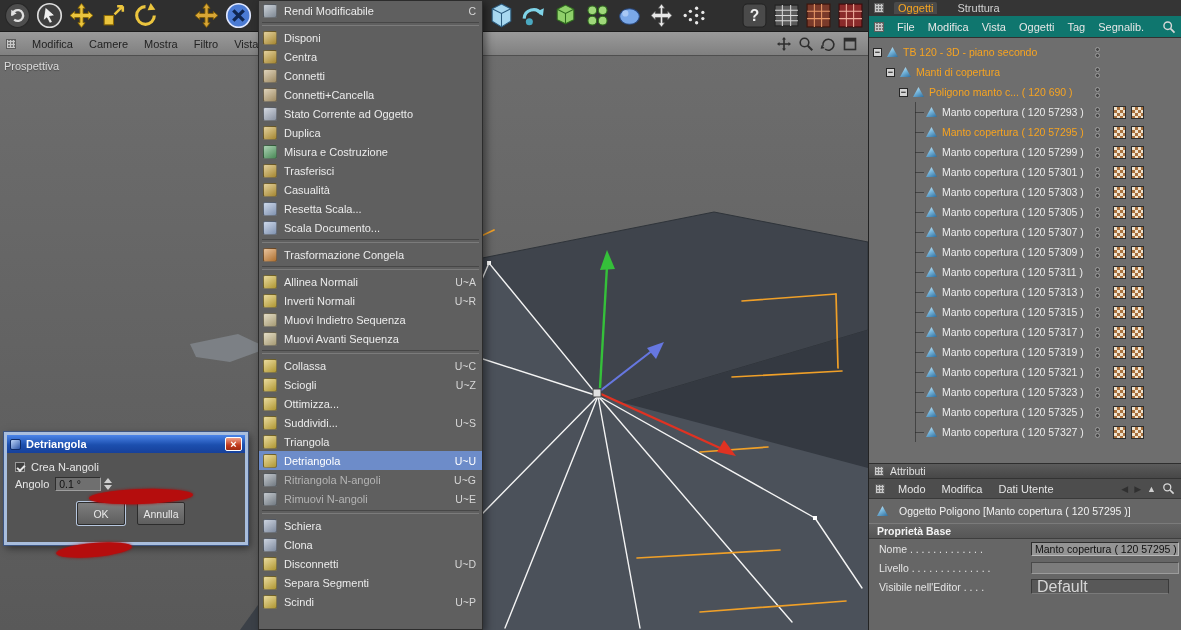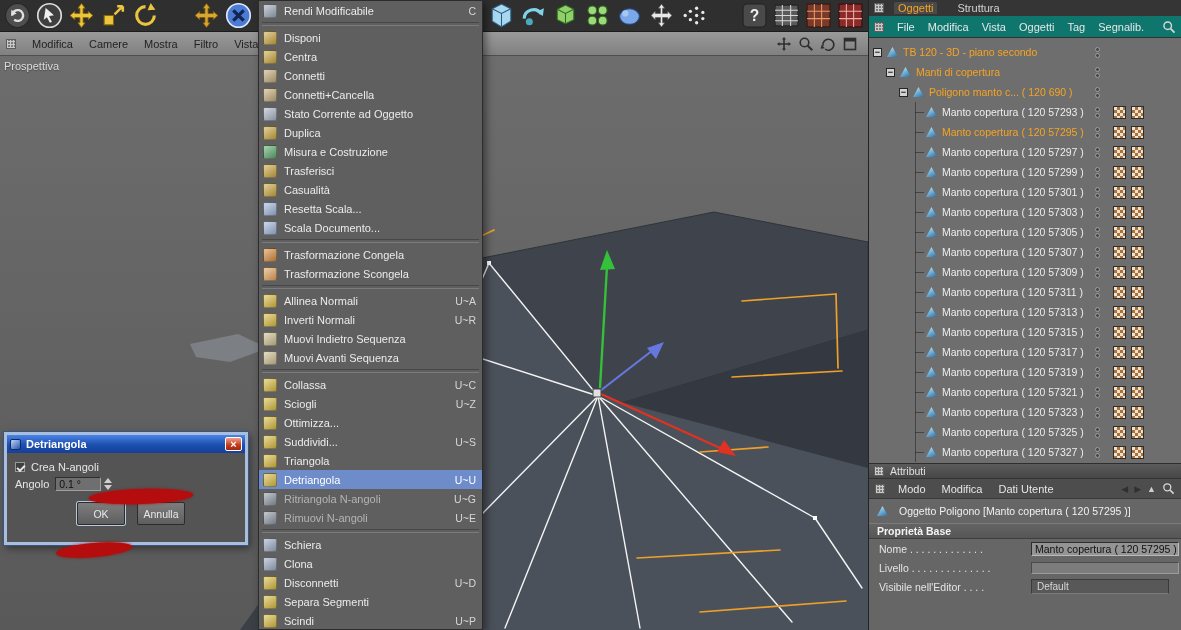--- a/index.html
+++ b/index.html
@@ -103,21 +103,21 @@
   .nav-ico.lt{color:#cfcfcf}
   #attr-object{height:24px;display:flex;align-items:center;gap:6px;padding:0 8px;color:#f0f0f0;font-size:10.5px;flex:0 0 24px;white-space:nowrap;overflow:hidden}
   #attr-tabs{height:20px;display:flex;align-items:center;padding:0 8px;gap:3px;flex:0 0 20px}
   .attr-tab{height:15px;padding:0 8px;font-size:10.5px;line-height:14px;background:linear-gradient(#8d8d8d,#747474);color:#1d1d1d;border:1px solid #3c3c3c;border-radius:2px}
   .attr-tab.active{background:#3c3c3c;color:#f2f2f2;border-color:#1e1e1e}
   #attr-section{height:16px;background:linear-gradient(#646464,#565656);border-top:1px solid #7b7b7b;border-bottom:1px solid #3e3e3e;color:#f4f4f4;font-weight:bold;font-size:10.5px;line-height:15px;padding-left:8px;flex:0 0 16px}
   .attr-field{height:19px;display:flex;align-items:center;padding-left:10px;flex:0 0 19px}
   .attr-label{width:152px;flex:0 0 152px;font-size:10.5px;color:#e4e4e4;white-space:nowrap;overflow:hidden}
   .attr-input{display:block;width:148px;height:14px;background:#949494;border-top:1px solid #2e2e2e;border-left:1px solid #2e2e2e;border-bottom:1px solid #bababa;border-right:1px solid #bababa;color:#101010;font-size:10.5px;line-height:13px;padding:0 3px;white-space:nowrap;overflow:hidden}
   .attr-empty{display:block;width:148px;height:12px;background:#7c7c7c;border-top:1px solid #4a4a4a;border-left:1px solid #4a4a4a;border-bottom:1px solid #9c9c9c;border-right:1px solid #9c9c9c}
-  .attr-dropdown{display:block;width:138px;height:15px;background:#585858;border:1px solid #3a3a3a;border-bottom-color:#7a7a7a;color:#d6d6d6;font-size:10px;line-height:14px;padding:0 5px;white-space:nowrap;overflow:hidden}
+  .attr-dropdown{display:block;width:138px;height:15px;background:#585858;border:1px solid #3a3a3a;border-bottom-color:#7a7a7a;color:#d6d6d6;font-size:16px;line-height:14px;padding:0 5px;white-space:nowrap;overflow:hidden}
 </style>
 </head>
 <body>
 
 <div id="app">
 
   <div id="toolbar">
     <div class="tgroup" id="tg-left">
       <span class="ticon">
           <svg viewBox="0 0 26 26">
@@ -396,25 +396,20 @@
         <span class="menu-icon" style="background: linear-gradient(145deg, rgba(255, 255, 255, 0.5), rgba(0, 0, 0, 0.18)), rgb(156, 178, 214);"></span>
         <span class="menu-label">Scala Documento...</span>
         <span class="menu-shortcut"></span>
       </div>
       <div class="menu-sep"></div>
       <div class="menu-item">
         <span class="menu-icon" style="background: linear-gradient(145deg, rgba(255, 255, 255, 0.5), rgba(0, 0, 0, 0.18)), rgb(212, 136, 58);"></span>
         <span class="menu-label">Trasformazione Congela</span>
         <span class="menu-shortcut"></span>
       </div>
-      <div class="menu-item">
-        <span class="menu-icon" style="background: linear-gradient(145deg, rgba(255, 255, 255, 0.5), rgba(0, 0, 0, 0.18)), rgb(224, 160, 90);"></span>
-        <span class="menu-label">Trasformazione Scongela</span>
-        <span class="menu-shortcut"></span>
-      </div>
       <div class="menu-sep"></div>
       <div class="menu-item">
         <span class="menu-icon" style="background: linear-gradient(145deg, rgba(255, 255, 255, 0.5), rgba(0, 0, 0, 0.18)), rgb(214, 184, 62);"></span>
         <span class="menu-label">Allinea Normali</span>
         <span class="menu-shortcut">U~A</span>
       </div>
       <div class="menu-item">
         <span class="menu-icon" style="background: linear-gradient(145deg, rgba(255, 255, 255, 0.5), rgba(0, 0, 0, 0.18)), rgb(214, 184, 62);"></span>
         <span class="menu-label">Inverti Normali</span>
         <span class="menu-shortcut">U~R</span>
@@ -609,33 +604,20 @@
               <i></i>
               <i></i>
             </span>
             <span class="tag first"></span>
             <span class="tag"></span>
           </span>
         </div>
         <div class="tree-row" style="padding-left: 43px;">
           <span class="stub"></span>
           <span class="cone"></span>
-          <span class="tree-label">Manto copertura ( 120 57297 )</span>
-          <span class="row-right">
-            <span class="dotcol">
-              <i></i>
-              <i></i>
-            </span>
-            <span class="tag first"></span>
-            <span class="tag"></span>
-          </span>
-        </div>
-        <div class="tree-row" style="padding-left: 43px;">
-          <span class="stub"></span>
-          <span class="cone"></span>
           <span class="tree-label">Manto copertura ( 120 57299 )</span>
           <span class="row-right">
             <span class="dotcol">
               <i></i>
               <i></i>
             </span>
             <span class="tag first"></span>
             <span class="tag"></span>
           </span>
         </div>

